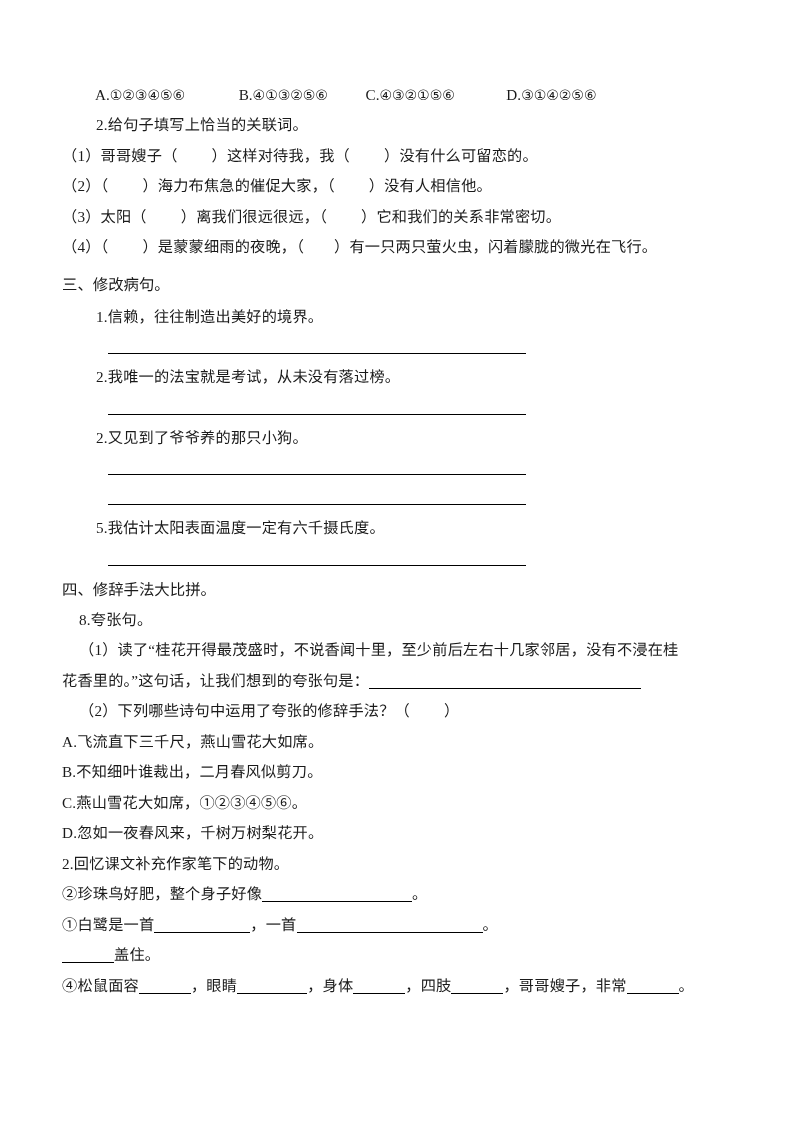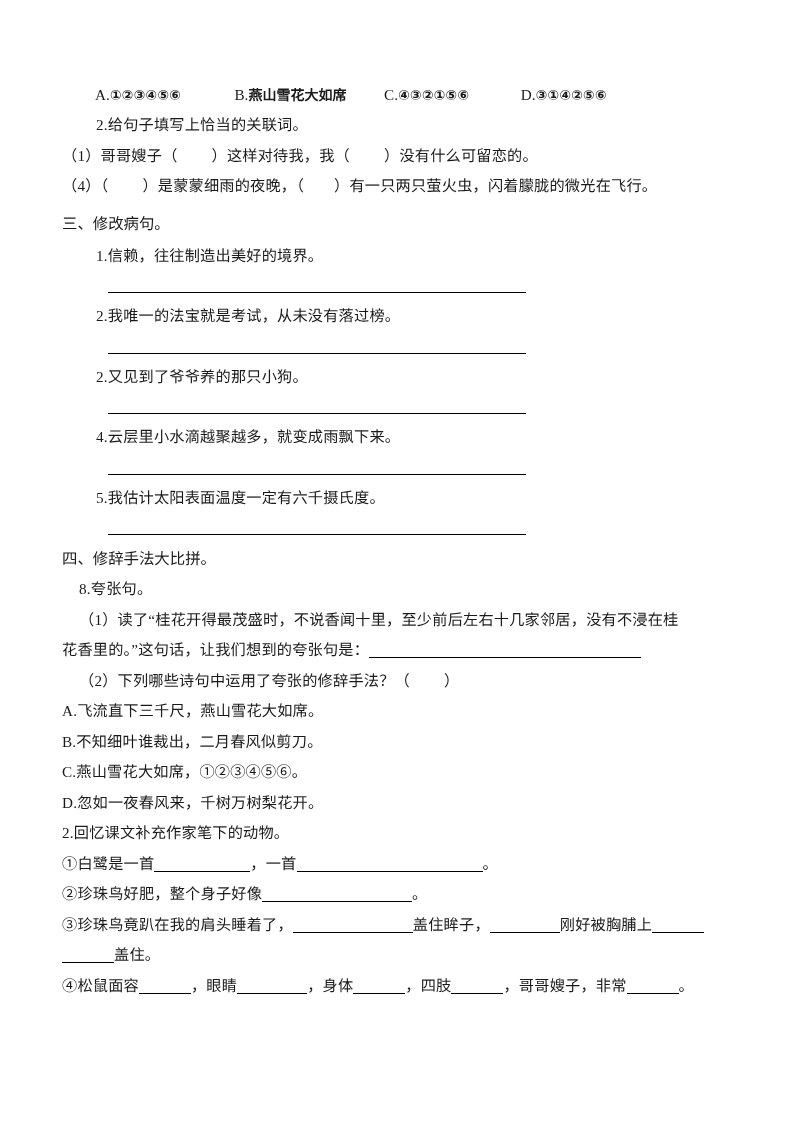--- a/index.html
+++ b/index.html
@@ -44,21 +44,20 @@
     padding-left: 33px;
   }
   .choice-row .opt { display: inline-block; }
   .opt-gap-1 { width: 46px; display: inline-block; }
   .opt-gap-2 { width: 30px; display: inline-block; }
   .opt-gap-3 { width: 44px; display: inline-block; }
   .circled {
     letter-spacing: 0px;
     font-family: "DejaVu Sans", sans-serif;
     font-size: 14px;
-    font-weight: bold;
   }
 
   
   .answer-rule {
     height: 30px;
     position: relative;
   }
   .answer-rule::after {
     content: "";
     position: absolute;
@@ -97,53 +96,58 @@
   .spacer-2 { height: 2px; }
 </style>
 </head>
 <body>
 
 <div class="page">
 
   <div class="choice-row">
     <span class="opt"><span>A.</span><span class="circled">①②③④⑤⑥</span></span>
     <span class="opt-gap-1"></span>
-    <span class="opt"><span>B.</span><span class="circled">燕山雪花大如席</span></span>
+    <span class="opt"><span>B.</span><span class="circled">④①③②⑤⑥</span></span>
     <span class="opt-gap-2"></span>
     <span class="opt"><span>C.</span><span class="circled">④③②①⑤⑥</span></span>
     <span class="opt-gap-3"></span>
     <span class="opt"><span>D.</span><span class="circled">③①④②⑤⑥</span></span>
   </div>
 
   <div class="row indent-2">2.给句子填写上恰当的关联词。</div>
 
   <div class="row indent-0">
     <span>（1）</span><span>哥哥嫂子（</span><span class="paren-gap"></span><span>）这样对待我，我（</span><span class="paren-gap"></span><span>）没有什么可留恋的。</span>
   </div>
 
+  <div class="row indent-0">
+    <span>（2）</span><span>（</span><span class="paren-gap"></span><span>）海力布焦急的催促大家，（</span><span class="paren-gap"></span><span>）没有人相信他。</span>
+  </div>
 
+  <div class="row indent-0">
+    <span>（3）</span><span>太阳（</span><span class="paren-gap"></span><span>）离我们很远很远，（</span><span class="paren-gap"></span><span>）它和我们的关系非常密切。</span>
+  </div>
 
   <div class="row indent-0">
     <span>（4）</span><span>（</span><span class="paren-gap"></span><span>）是蒙蒙细雨的夜晚，（</span><span class="paren-gap-sm"></span><span>）有一只两只萤火虫，闪着朦胧的微光在飞行。</span>
   </div>
 
   <div class="spacer-6"></div>
   <div class="sec-title indent-0">三、修改病句。</div>
 
   <div class="spacer-2"></div>
   <div class="row indent-2">1.信赖，往往制造出美好的境界。</div>
   <div class="answer-rule"></div>
 
   <div class="row indent-2">2.我唯一的法宝就是考试，从未没有落过榜。</div>
   <div class="answer-rule"></div>
 
   <div class="row indent-2">2.又见到了爷爷养的那只小狗。</div>
   <div class="answer-rule"></div>
 
-  <div class="row indent-2">4.云层里小水滴越聚越多，就变成雨飘下来。</div>
   <div class="answer-rule"></div>
 
   <div class="row indent-2">5.我估计太阳表面温度一定有六千摄氏度。</div>
   <div class="answer-rule"></div>
 
   <div class="sec-title indent-0">四、修辞手法大比拼。</div>
   <div class="row indent-1">8.夸张句。</div>
 
   <div class="row indent-1">（1）读了“桂花开得最茂盛时，不说香闻十里，至少前后左右十几家邻居，没有不浸在桂</div>
   <div class="row indent-0">
@@ -155,30 +159,27 @@
   </div>
 
   <div class="row indent-0">A.飞流直下三千尺，燕山雪花大如席。</div>
   <div class="row indent-0">B.不知细叶谁裁出，二月春风似剪刀。</div>
   <div class="row indent-0">C.燕山雪花大如席，①②③④⑤⑥。</div>
   <div class="row indent-0">D.忽如一夜春风来，千树万树梨花开。</div>
 
   <div class="row indent-0">2.回忆课文补充作家笔下的动物。</div>
 
   <div class="row indent-0">
-    <span>①</span><span>白鹭是一首</span><span class="blank bl-l"></span><span>，一首</span><span class="blank bl-200"></span><span>。</span>
-  </div>
-
-  <div class="row indent-0">
     <span>②</span><span>珍珠鸟好肥，整个身子好像</span><span class="blank bl-xxl"></span><span>。</span>
   </div>
 
   <div class="row indent-0">
-    <span>③</span><span>珍珠鸟竟趴在我的肩头睡着了，</span><span class="blank bl-xl"></span><span>盖住眸子，</span><span class="blank bl-m"></span><span>刚好被胸脯上</span><span class="blank bl-s"></span>
+    <span>①</span><span>白鹭是一首</span><span class="blank bl-l"></span><span>，一首</span><span class="blank bl-200"></span><span>。</span>
   </div>
+
 
   <div class="row indent-0">
     <span class="blank bl-s"></span><span>盖住。</span>
   </div>
 
   <div class="row indent-0">
     <span>④</span><span>松鼠面容</span><span class="blank bl-s"></span><span>，眼睛</span><span class="blank bl-m"></span><span>，身体</span><span class="blank bl-s"></span><span>，四肢</span><span class="blank bl-s"></span><span>，哥哥嫂子，非常</span><span class="blank bl-s"></span><span>。</span>
   </div>
 
 

